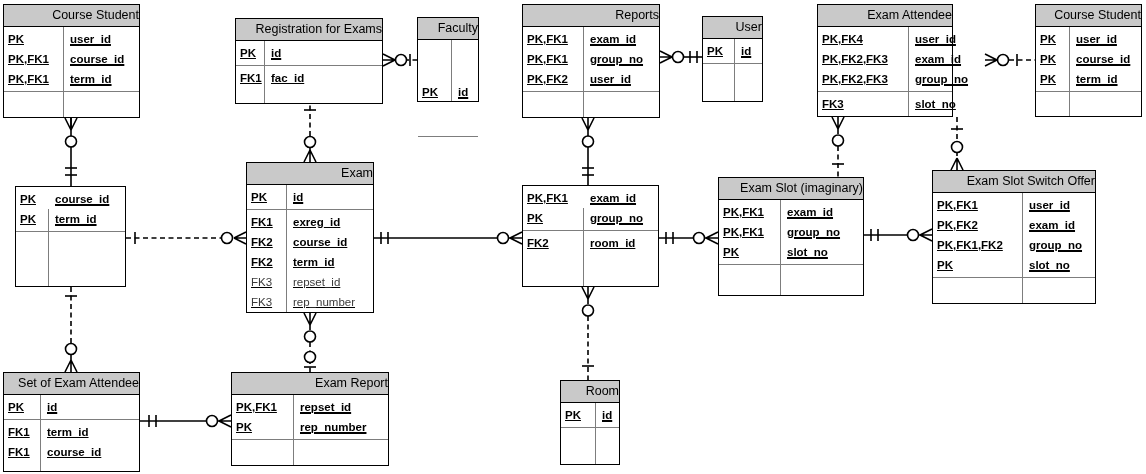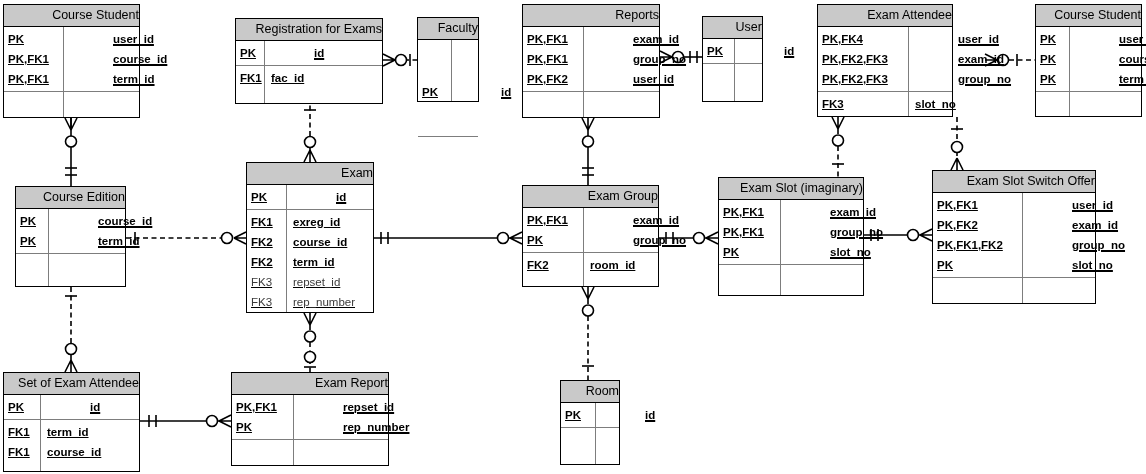--- a/index.html
+++ b/index.html
@@ -9,21 +9,21 @@
        border:1.5px solid #000;box-sizing:border-box;}
   .hdr{height:21px;line-height:21px;flex:0 0 21px;text-align:right;background:#c9c9c9;
        border-bottom:1.5px solid #000;font-size:12.5px;color:#000;white-space:nowrap;overflow:hidden;}
   .vline{position:absolute;left:var(--kw);top:22px;bottom:0;width:1px;background:#7d7d7d;}
   .sec{padding:2px 0;min-height:12px;position:relative;text-decoration:underline;}
   .sec + .sec{border-top:1px solid #7d7d7d;}
   .sec:last-child{flex:1;}
   .row{display:flex;height:20px;line-height:20px;font-size:11.5px;font-weight:bold;color:#000;white-space:nowrap;}
   .row .key{width:var(--kw);flex:0 0 var(--kw);padding-left:4px;box-sizing:border-box;overflow:hidden;}
   .row .attr{padding-left:7px;}
-  .row .attr.u{text-decoration:underline;text-underline-offset:2px;text-decoration-thickness:1px;margin-left:43px;}
+  .row .attr.u{text-decoration:underline;text-underline-offset:2px;text-decoration-thickness:1px;}
   .row.light{font-weight:normal;color:#3a3a3a;}
   svg.rels{position:absolute;left:0;top:0;pointer-events:none;}
   svg.rels line, svg.rels path{stroke:#000;stroke-width:1.6;fill:none;}
   svg.rels circle{stroke:#000;stroke-width:1.6;fill:#fff;}
   svg.rels .dash{stroke-dasharray:5 3.5;}
 </style>
 </head>
 <body>
 
 <div class="canvas">
@@ -248,21 +248,20 @@
           <span class="attr u">course_id</span>
         </div>
         <div class="row">
           <span class="key">PK</span>
           <span class="attr u">term_id</span>
         </div>
       </div>
       <div class="sec"></div>
     </div>
   <div class="tbl" style="left:15px;top:186px;width:111px;height:101px;--kw:32px;">
-      <div class="hdr">Course Edition</div>
       <div class="vline"></div>
       <div class="sec">
         <div class="row">
           <span class="key">PK</span>
           <span class="attr u">course_id</span>
         </div>
         <div class="row">
           <span class="key">PK</span>
           <span class="attr u">term_id</span>
         </div>
@@ -295,21 +294,20 @@
           <span class="key">FK3</span>
           <span class="attr">repset_id</span>
         </div>
         <div class="row light">
           <span class="key">FK3</span>
           <span class="attr">rep_number</span>
         </div>
       </div>
     </div>
   <div class="tbl" style="left:522px;top:185px;width:137px;height:102px;--kw:60px;">
-      <div class="hdr">Exam Group</div>
       <div class="vline"></div>
       <div class="sec">
         <div class="row">
           <span class="key">PK,FK1</span>
           <span class="attr u">exam_id</span>
         </div>
         <div class="row">
           <span class="key">PK</span>
           <span class="attr u">group_no</span>
         </div>

